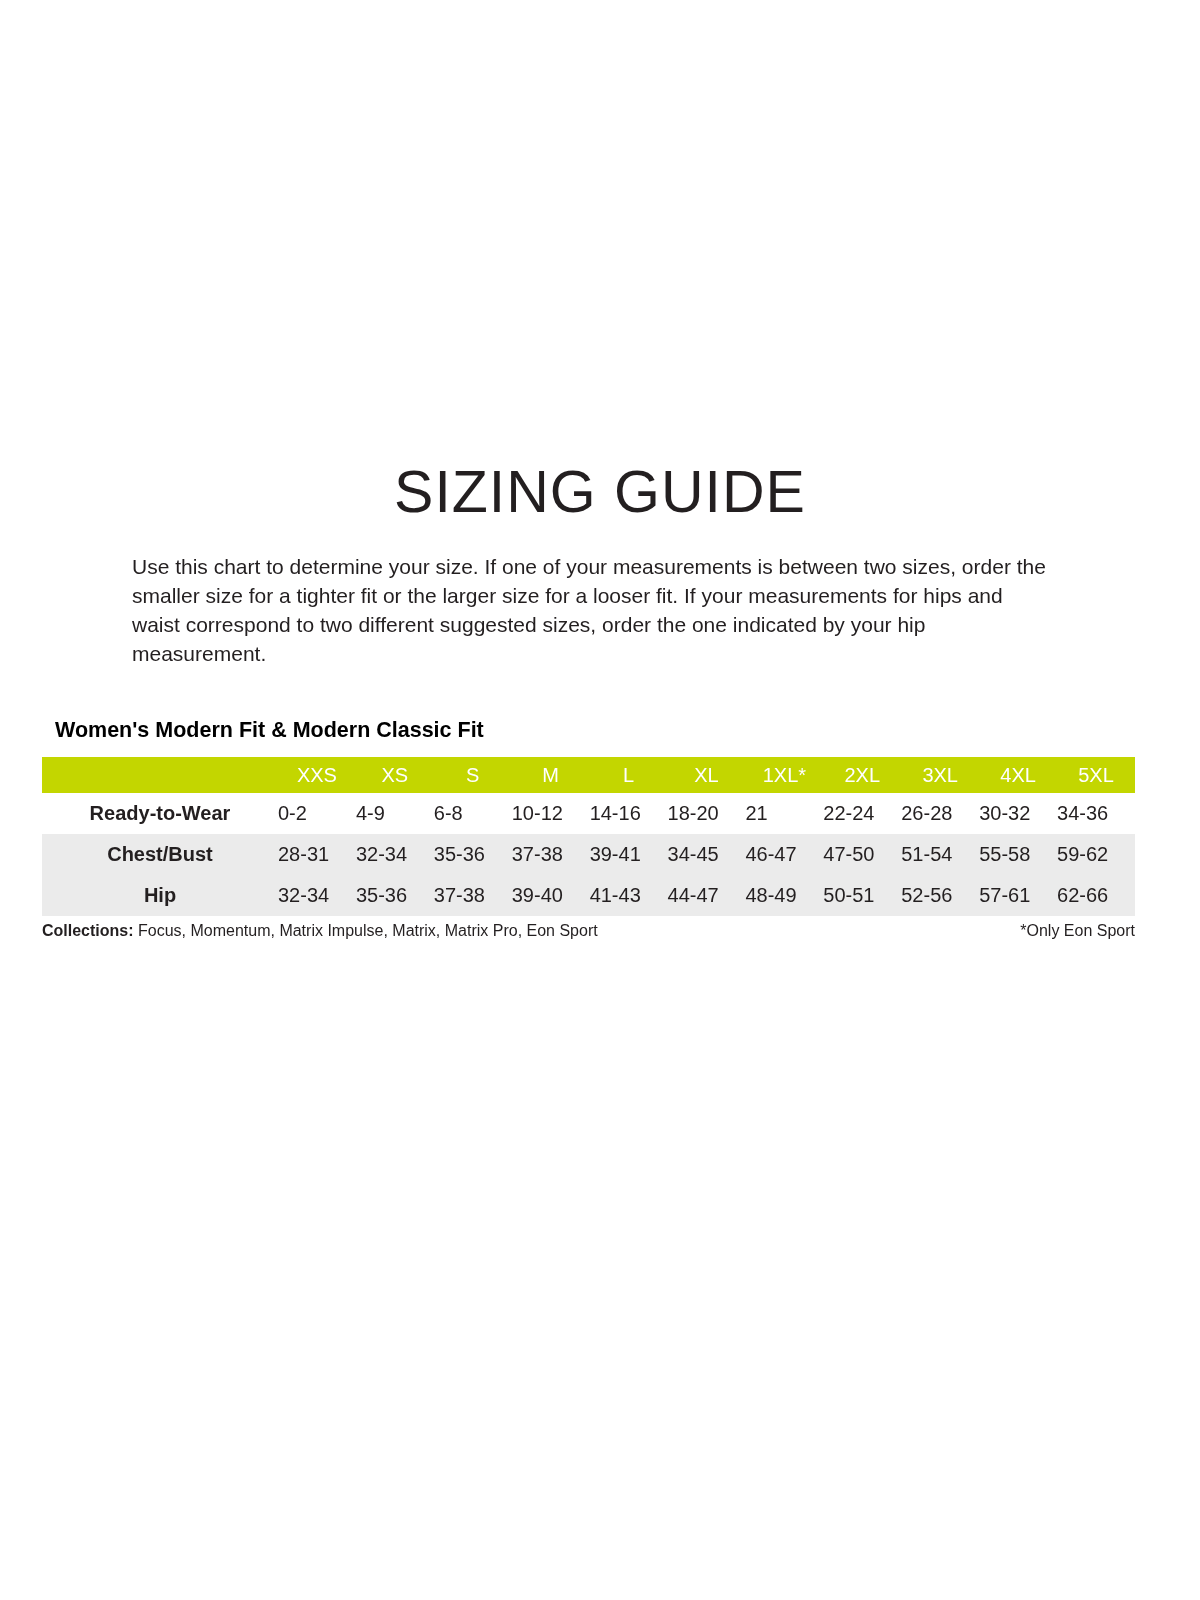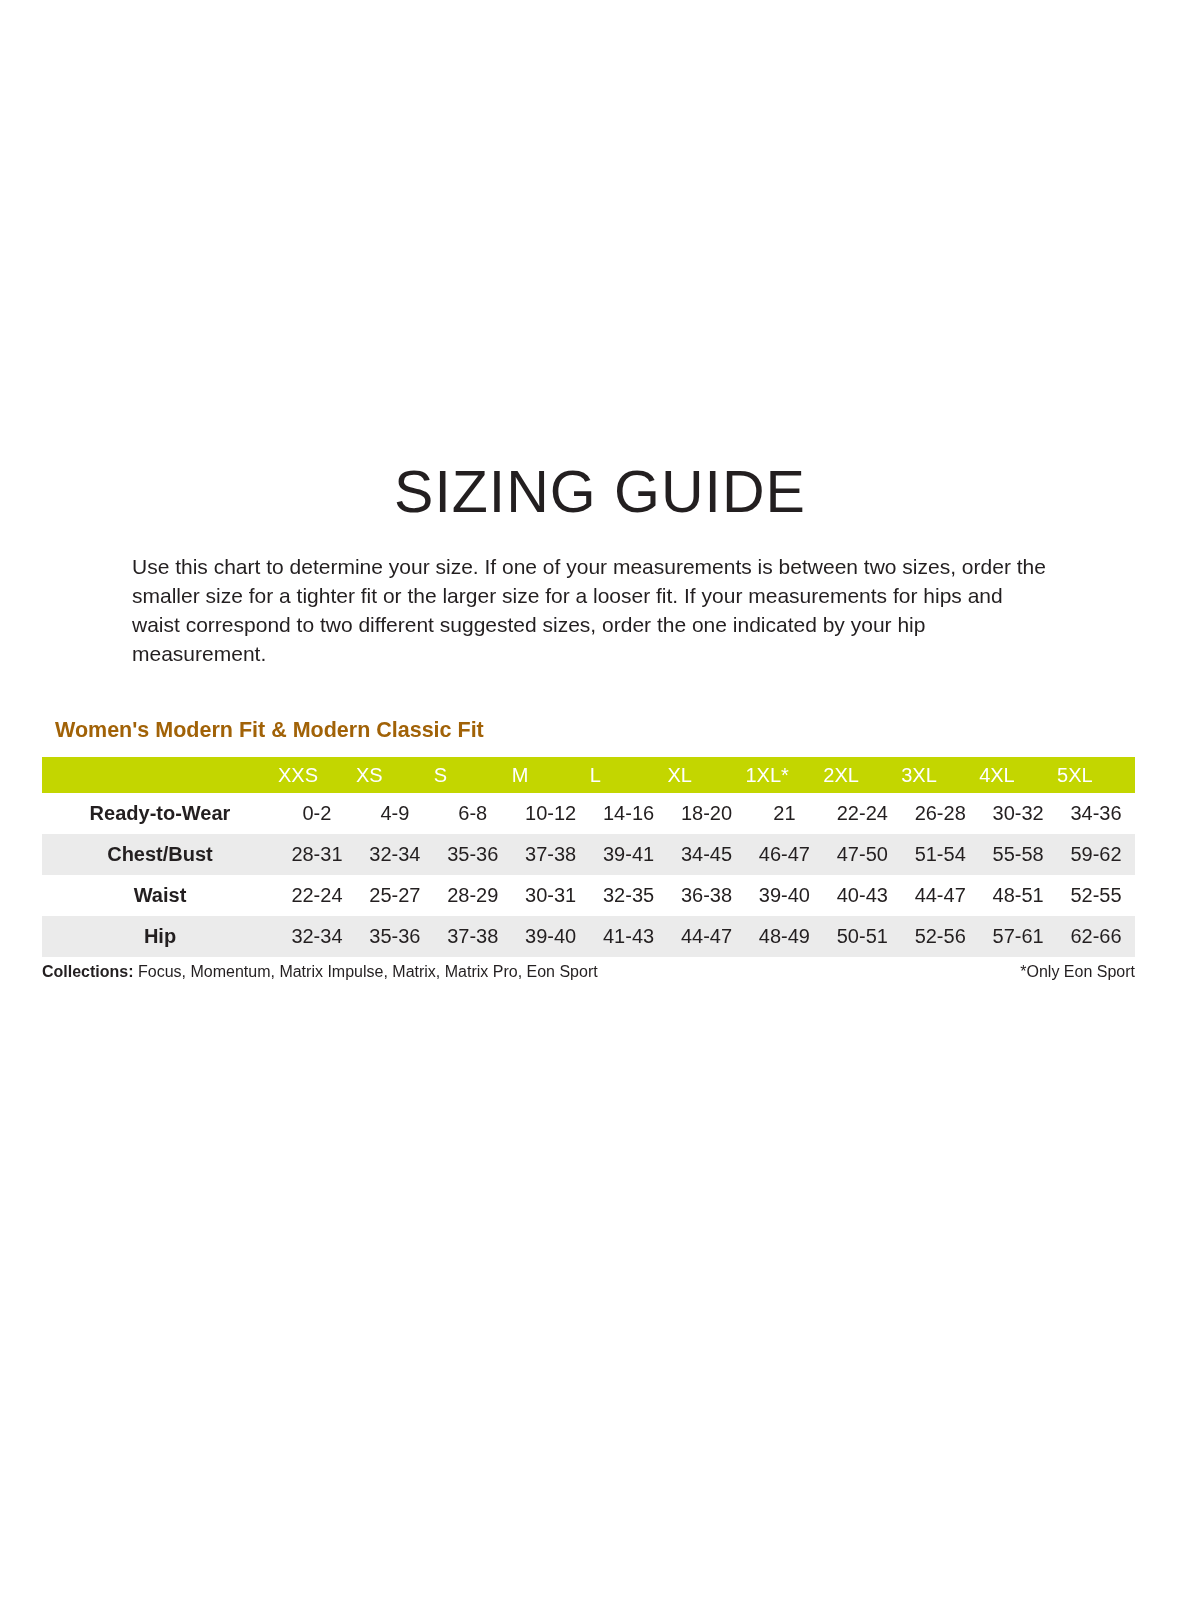--- a/index.html
+++ b/index.html
@@ -32,47 +32,47 @@
     margin: 26px auto 0 132px;
     width: 922px;
     font-size: 21px;
     line-height: 29px;
     color: #231f20;
   }
   .section-title {
     margin: 50px 0 14px 55px;
     font-size: 21.5px;
     font-weight: 700;
-    color: #a16207;
+    color: #000000;
   }
   table.size-table {
     margin-left: 42px;
     width: 1093px;
     border-collapse: collapse;
     table-layout: fixed;
     font-size: 20px;
   }
   table.size-table col.label-col { width: 236px; }
   table.size-table thead th {
     background: var(--header-bg, #c3d600);
     color: var(--header-text, #ffffff);
     font-weight: 400;
     height: 36px;
-    text-align: left;
+    text-align: center;
     vertical-align: middle;
     padding: 0;
   }
   table.size-table tbody th {
     font-weight: 700;
     text-align: center;
     vertical-align: middle;
     padding: 0;
   }
   table.size-table tbody td {
-    text-align: center;
+    text-align: left;
     vertical-align: middle;
     padding: 0;
   }
   table.size-table tbody tr {
     height: 41px;
     background: #ffffff;
   }
   table.size-table tbody tr.stripe {
     background: var(--stripe-bg, #ebebeb);
   }
@@ -141,34 +141,20 @@
           <td>35-36</td>
           <td>37-38</td>
           <td>39-41</td>
           <td>34-45</td>
           <td>46-47</td>
           <td>47-50</td>
           <td>51-54</td>
           <td>55-58</td>
           <td>59-62</td>
         </tr>
-        <tr>
-          <th>Waist</th>
-          <td>22-24</td>
-          <td>25-27</td>
-          <td>28-29</td>
-          <td>30-31</td>
-          <td>32-35</td>
-          <td>36-38</td>
-          <td>39-40</td>
-          <td>40-43</td>
-          <td>44-47</td>
-          <td>48-51</td>
-          <td>52-55</td>
-        </tr>
         <tr class="stripe">
           <th>Hip</th>
           <td>32-34</td>
           <td>35-36</td>
           <td>37-38</td>
           <td>39-40</td>
           <td>41-43</td>
           <td>44-47</td>
           <td>48-49</td>
           <td>50-51</td>

